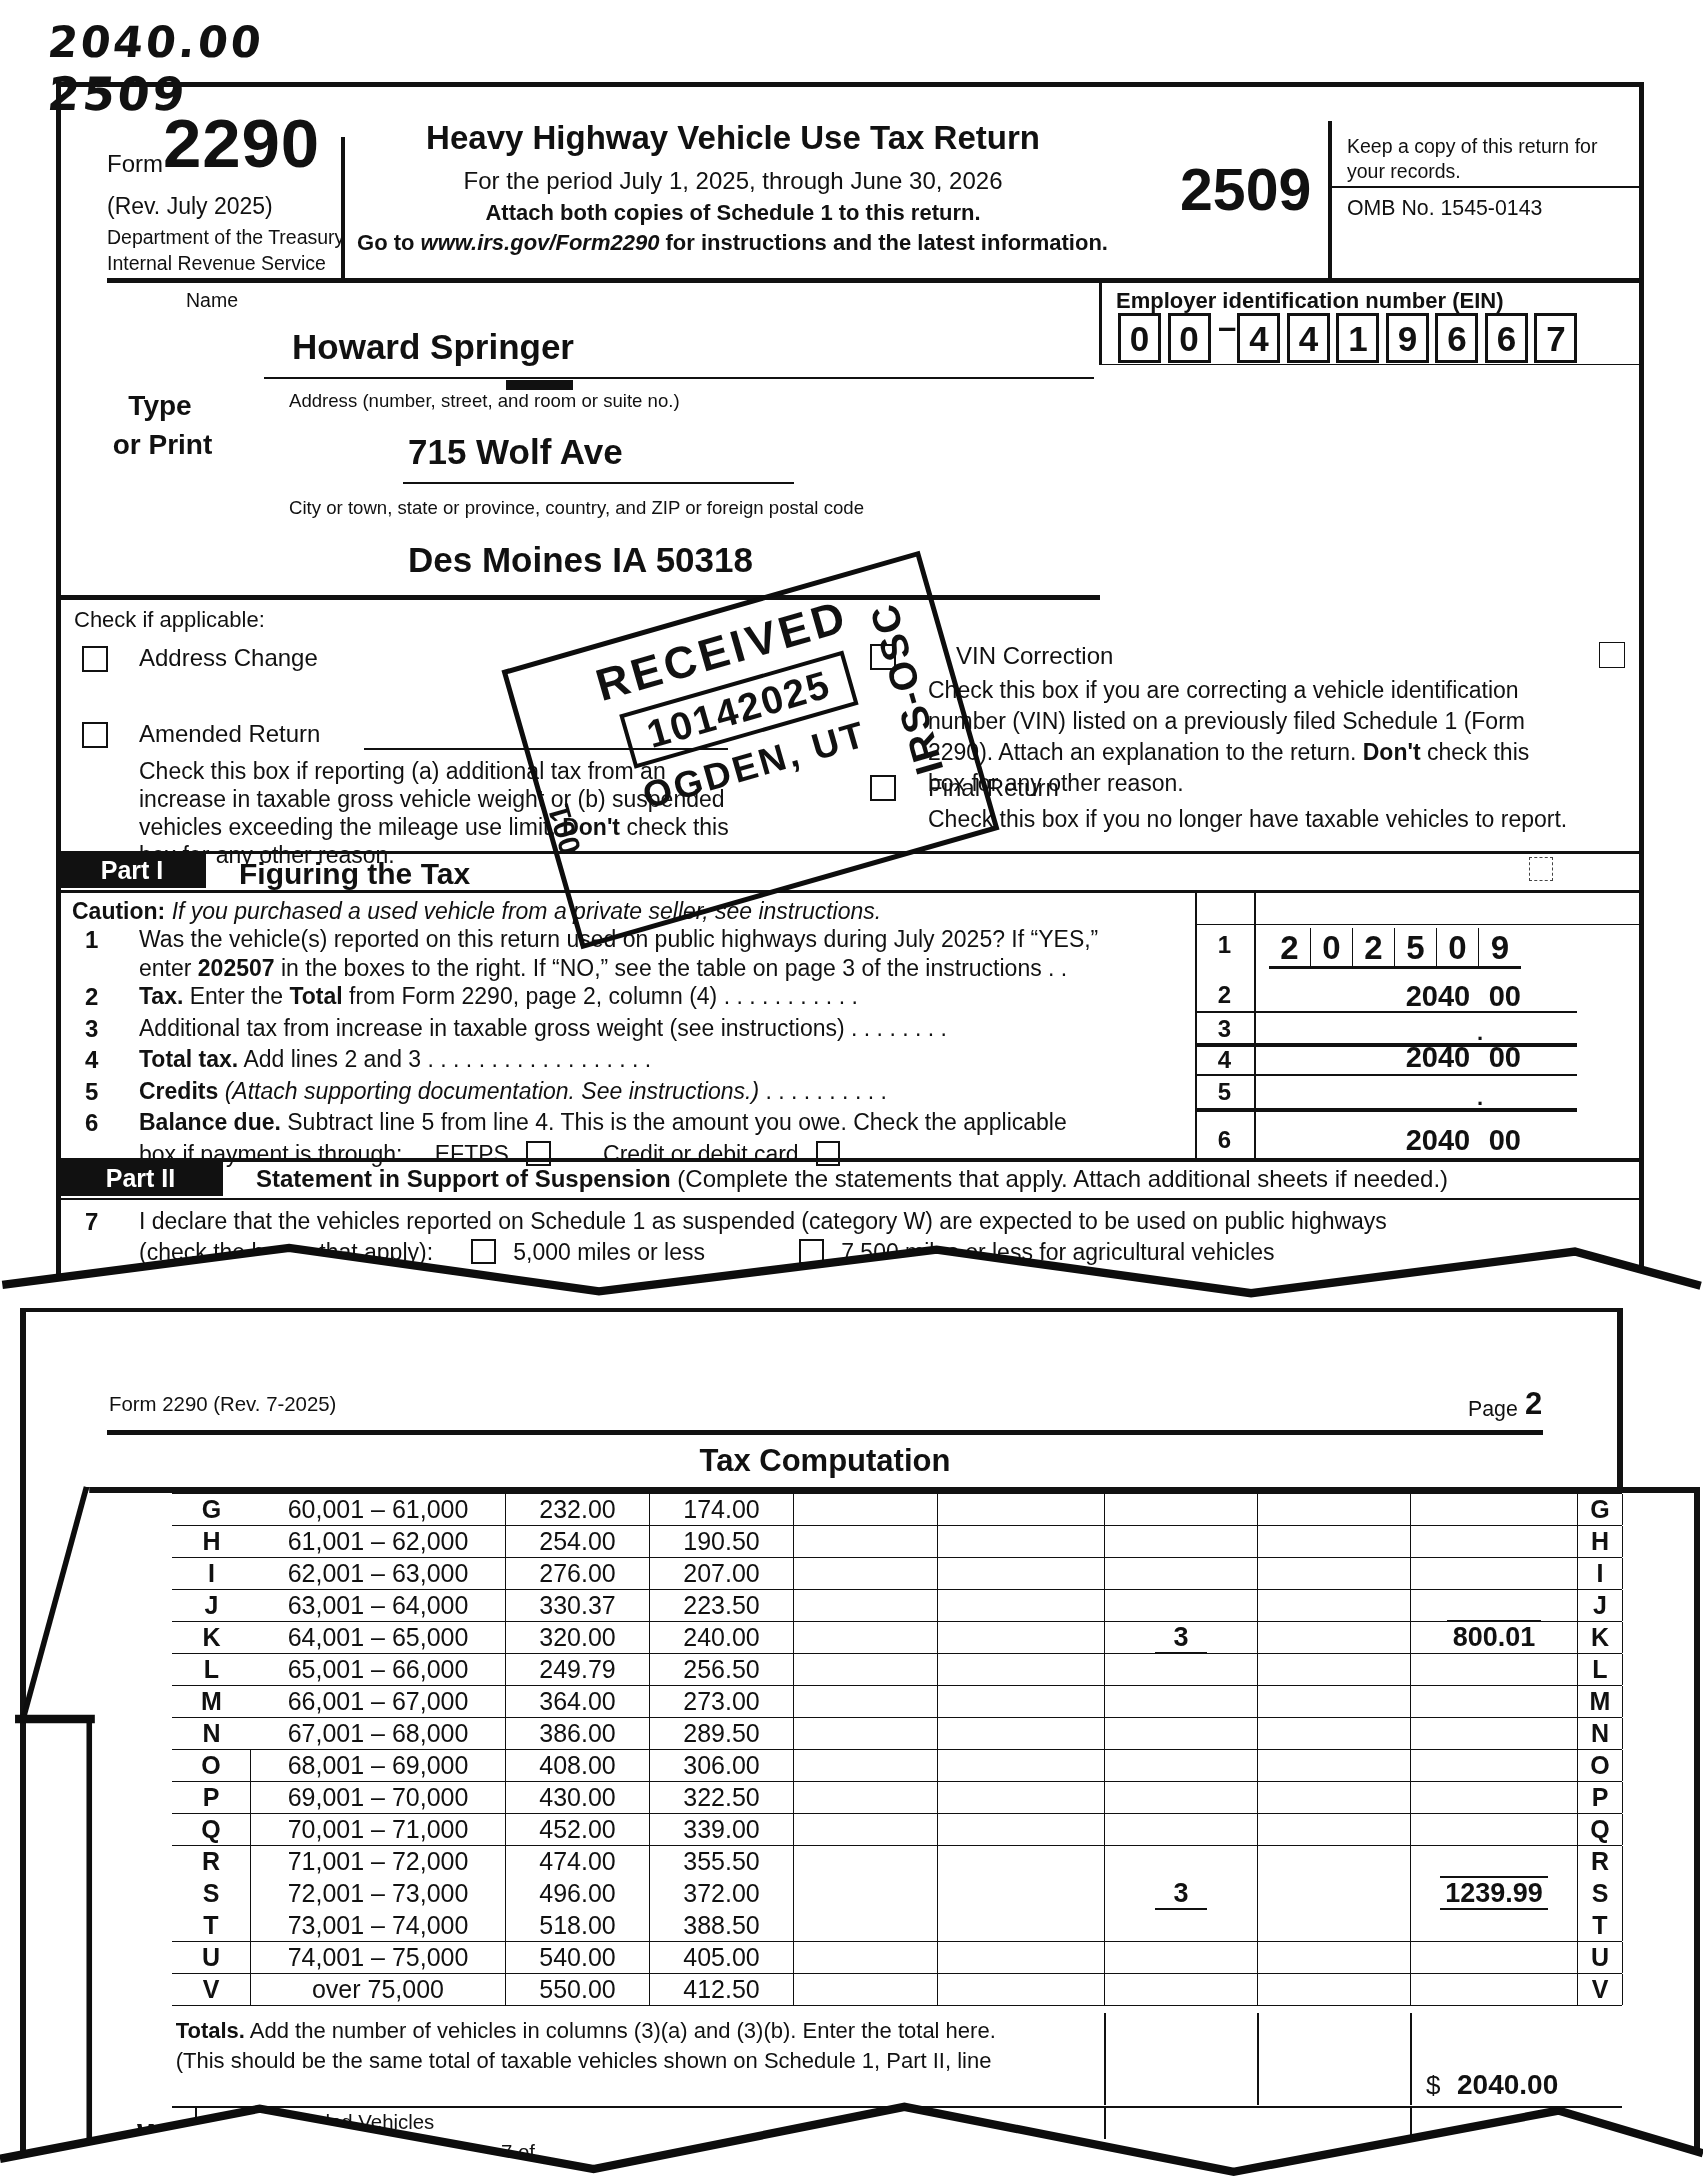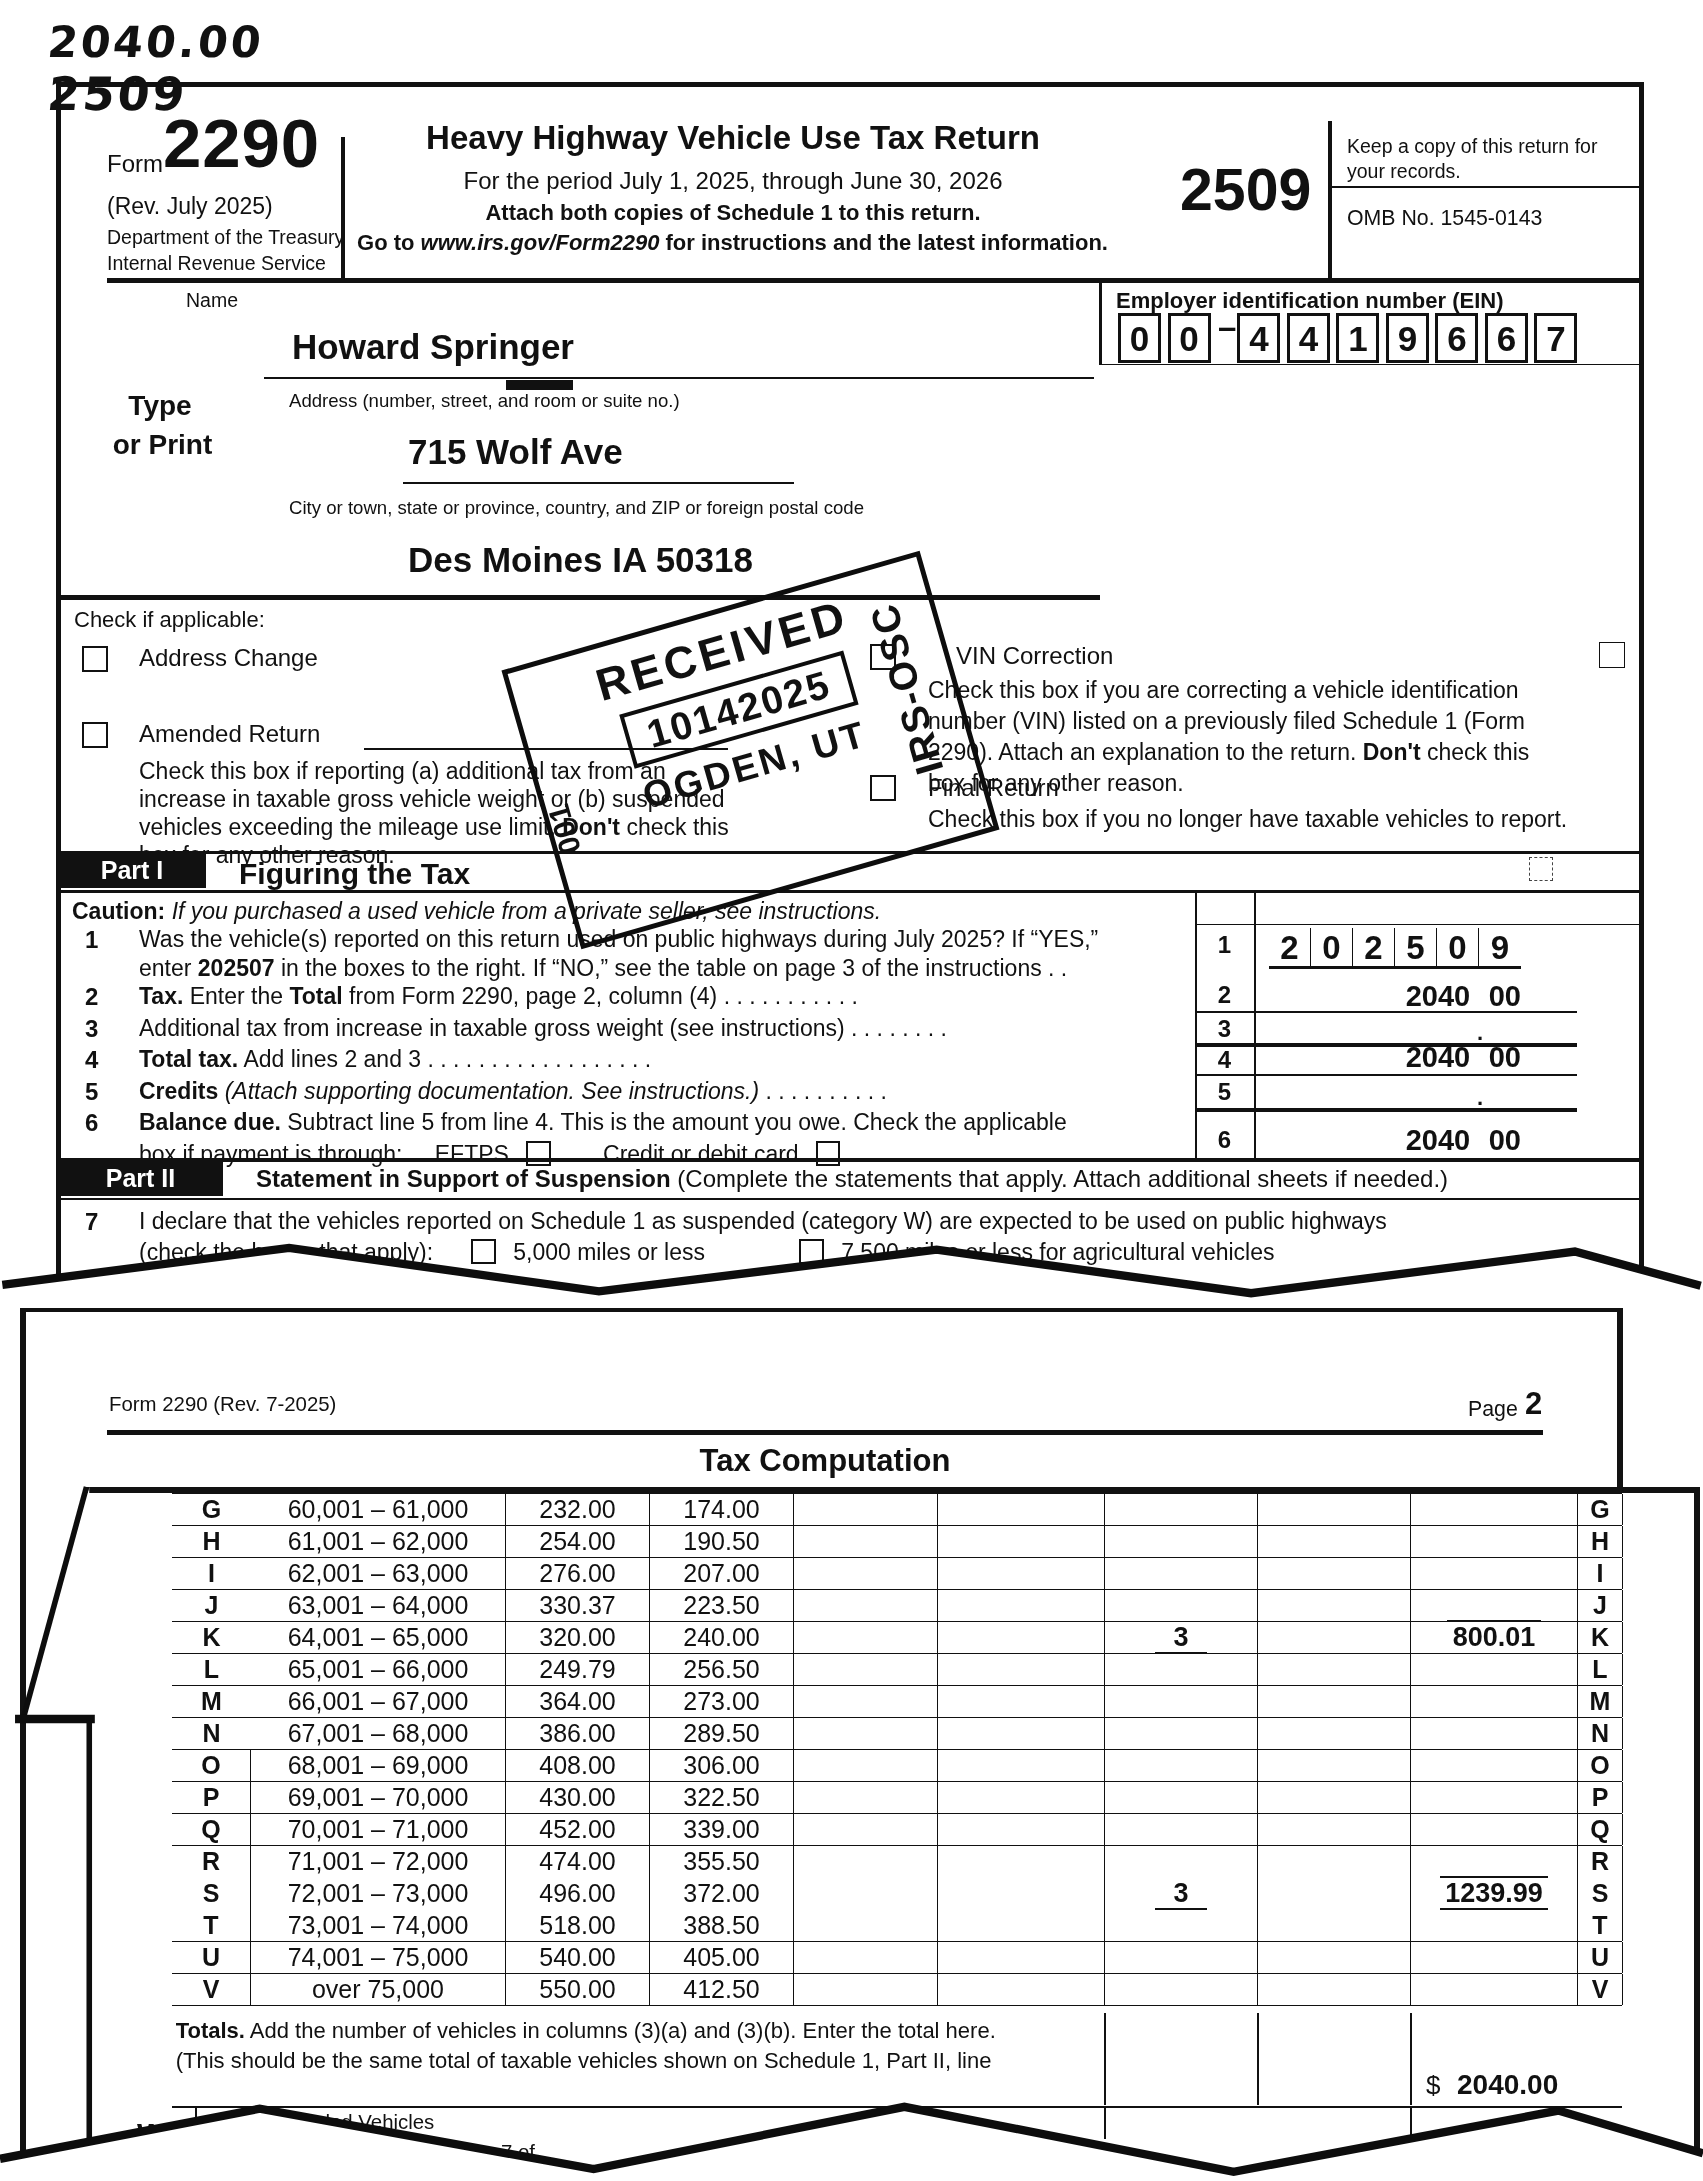--- a/index.html
+++ b/index.html
@@ -52,21 +52,21 @@
 
   <div class="abs b" style="left:371px;top:119px;width:724px;text-align:center;font-size:33px;">Heavy Highway Vehicle Use Tax Return</div>
   <div class="abs" style="left:371px;top:167px;width:724px;text-align:center;font-size:24px;">For the period July 1, 2025, through June 30, 2026</div>
   <div class="abs b" style="left:371px;top:200px;width:724px;text-align:center;font-size:22px;">Attach both copies of Schedule 1 to this return.</div>
   <div class="abs" style="left:315px;top:230px;width:835px;text-align:center;font-size:22px;"><span style="font-weight: bold;">Go to </span><span style="font-weight: bold; font-style: italic;">www.irs.gov/Form2290</span><span style="font-weight: bold;"> for instructions and the latest information.</span></div>
   <div class="abs b" style="left:1180px;top:156px;font-size:59px;">2509</div>
 
   <div class="vl" style="left:1328px;top:121px;height:160px;width:3.7px;"></div>
   <div class="abs" style="left:1347px;top:134px;width:278px;font-size:19.5px;line-height:25px;">Keep a copy of this return for your records.</div>
   <div class="hl" style="left:1328px;top:186px;width:315px;"></div>
-  <div class="abs" style="left:1347px;top:206px;font-size:21.3px;">OMB No. 1545-0143</div>
+  <div class="abs" style="left:1347px;top:196px;font-size:21.3px;">OMB No. 1545-0143</div>
 
   <div class="hl" style="left:107px;top:278px;width:1537px;height:4.6px;"></div>
 
   <div class="abs smalllabel" style="left:186px;top:289px;">Name</div>
   <div class="vl" style="left:1099px;top:281px;height:83px;width:2.8px;"></div>
   <div class="abs b" style="left:1116px;top:288px;font-size:22px;">Employer identification number (EIN)</div>
   <div class="abs" style="left:1118px;top:308px;" id="ein-boxes"><div class="ein-box">0</div><div class="ein-box">0</div><span class="ein-dash">–</span><div class="ein-box">4</div><div class="ein-box">4</div><div class="ein-box">1</div><div class="ein-box">9</div><div class="ein-box">6</div><div class="ein-box">6</div><div class="ein-box">7</div></div>
   <div class="hl" style="left:1099px;top:364px;width:544px;height:0.9px;"></div>
 
   <div class="abs b" style="left:109px;top:390px;width:102px;text-align:center;font-size:28px;">Type</div>

